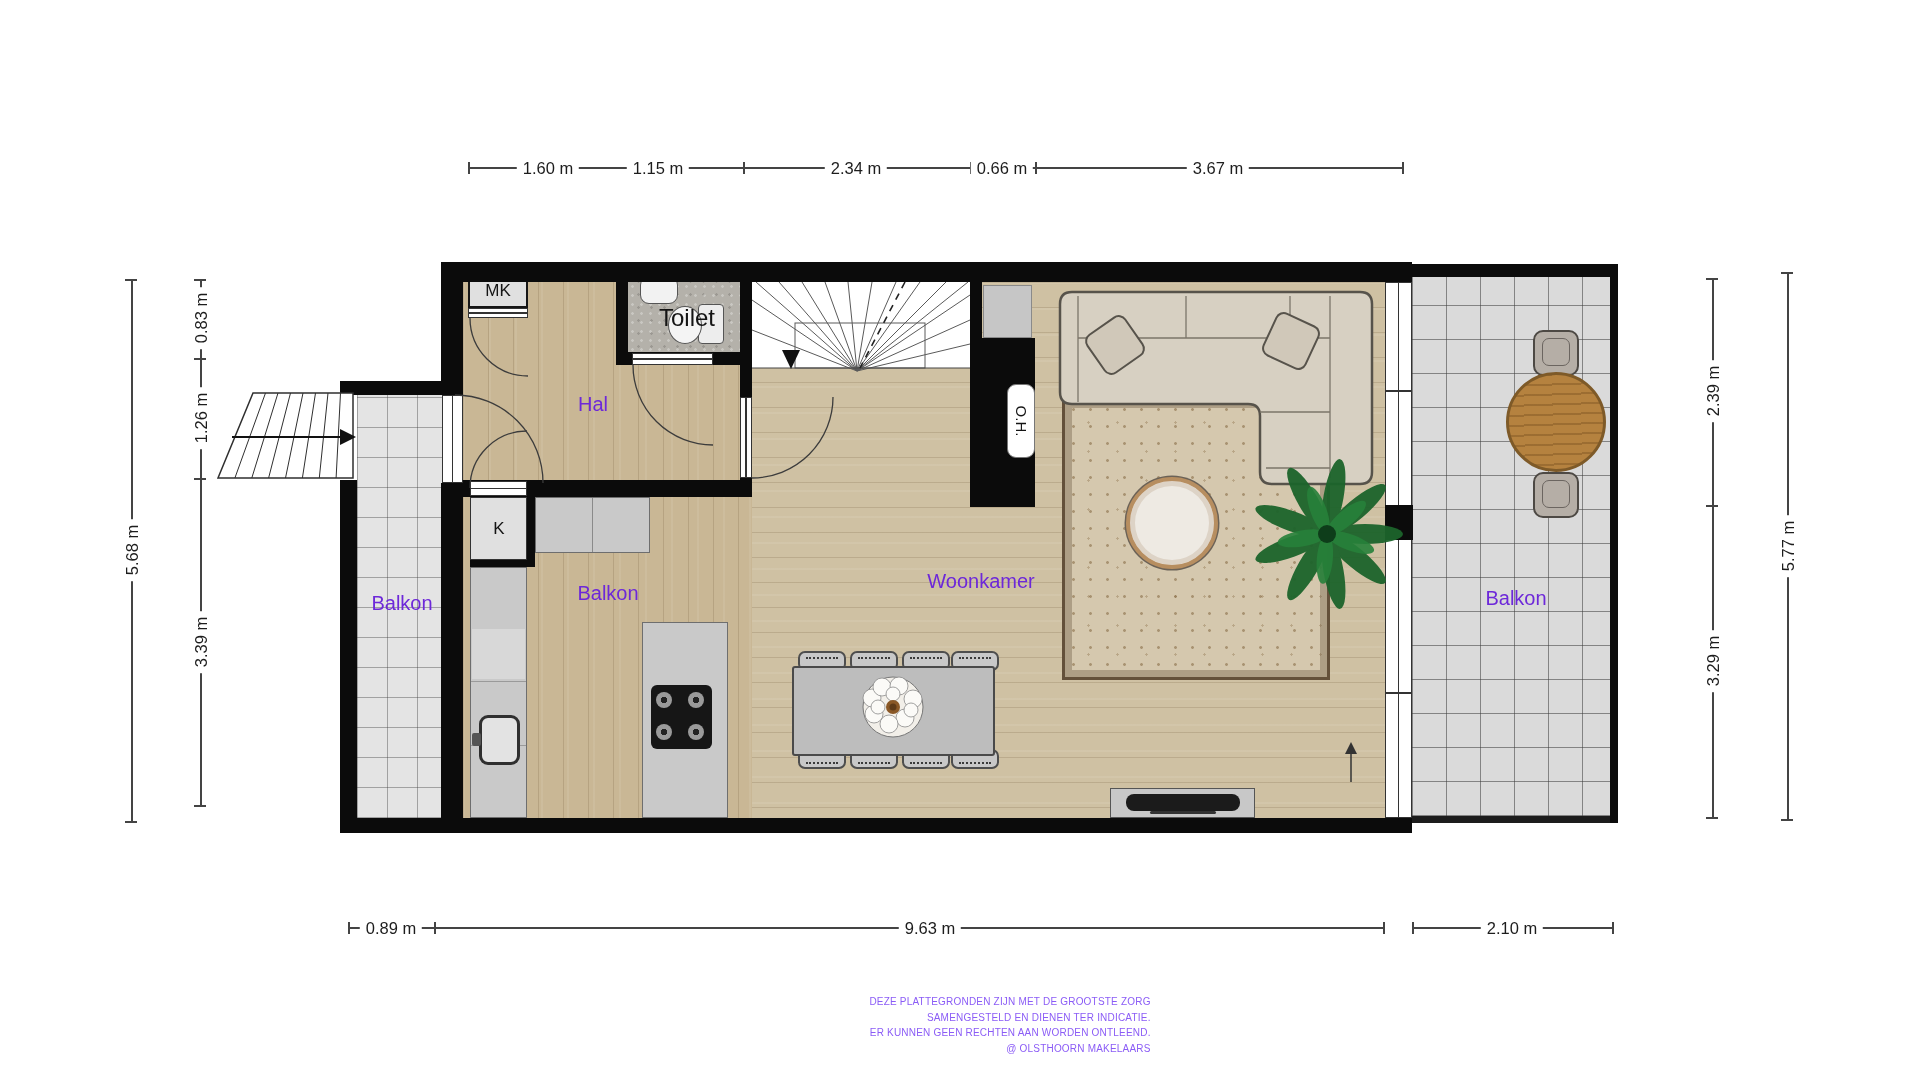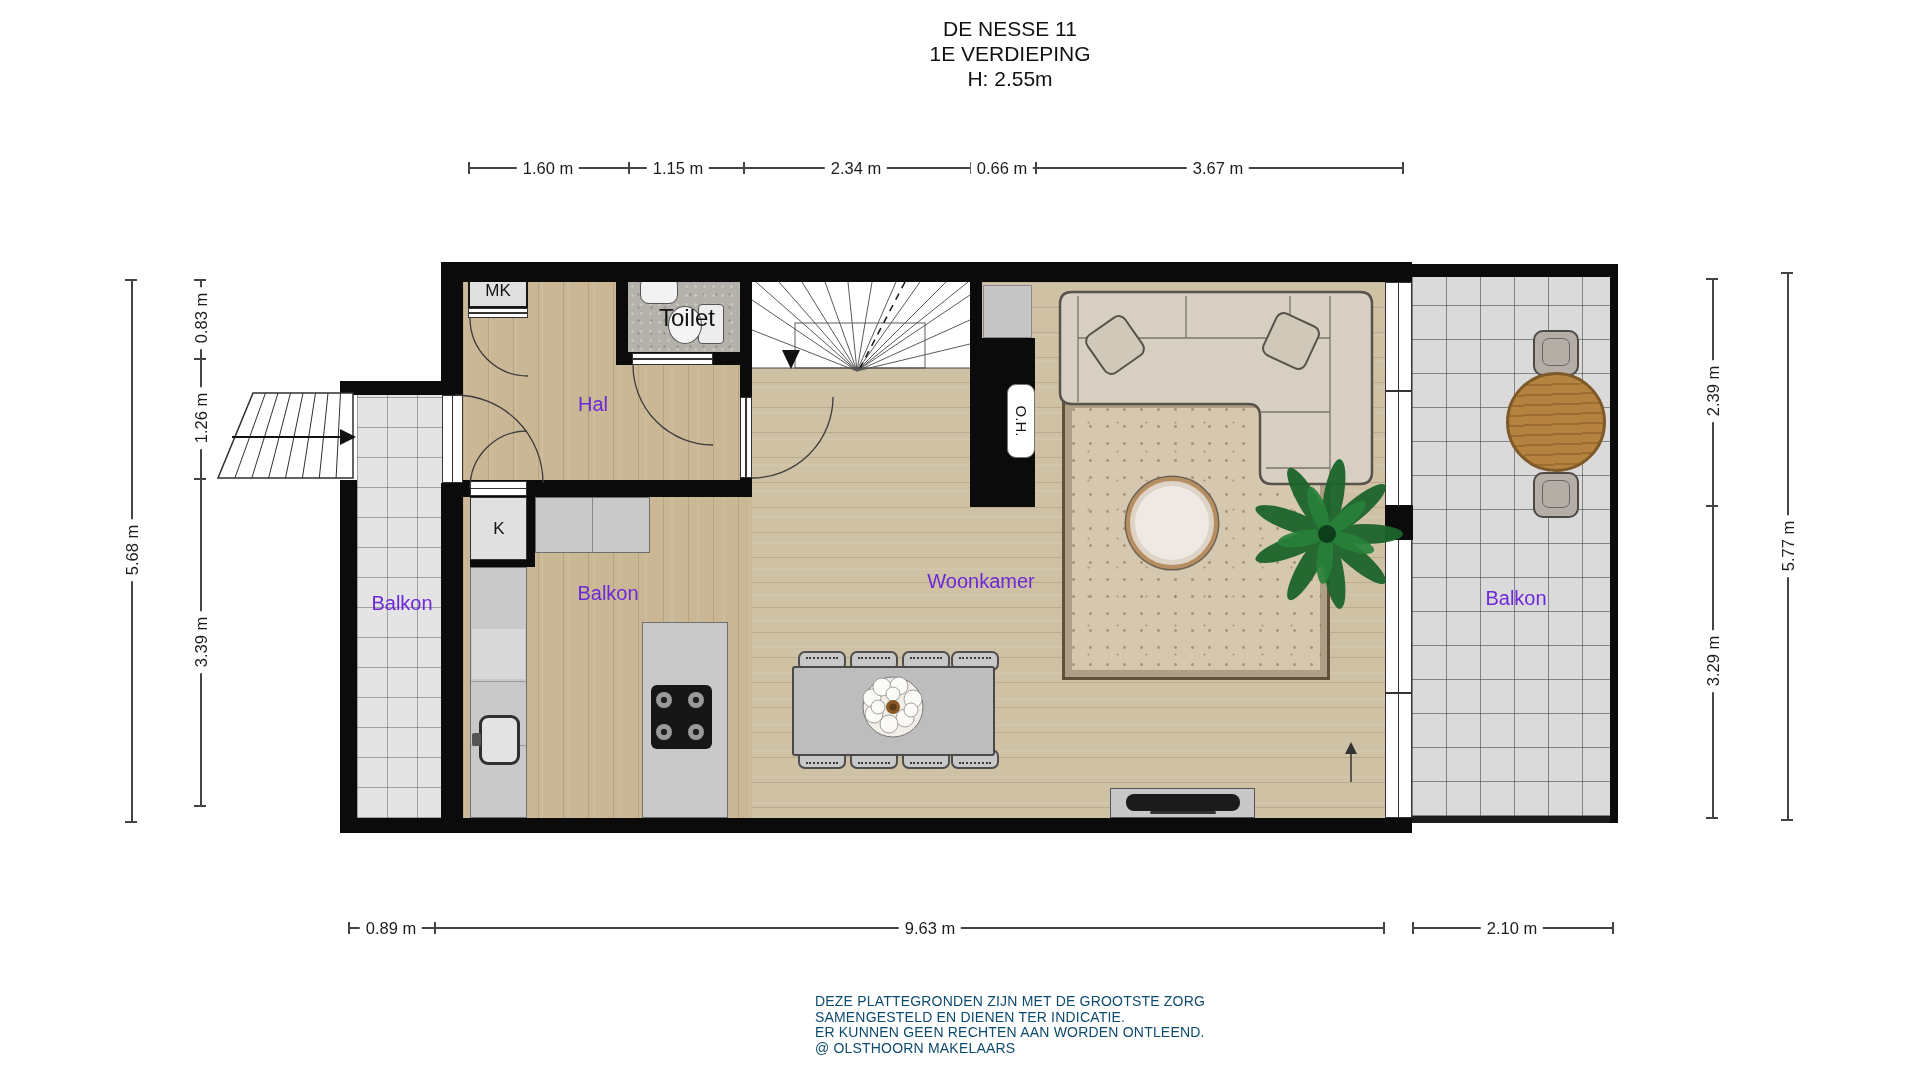--- a/index.html
+++ b/index.html
@@ -47,21 +47,21 @@
   .tick-v{position:absolute;width:1.5px;height:12px;background:#444;}
   .tick-h{position:absolute;height:1.5px;width:12px;background:#444;}
   .dlab{position:absolute;background:#fff;font-size:16.5px;color:#1d1d1d;padding:0 6px;
         white-space:nowrap;transform:translate(-50%,-50%);}
   .dlab.v{transform:translate(-50%,-50%) rotate(-90deg);}
   .rlab{position:absolute;transform:translate(-50%,-50%);font-size:20px;color:#6d28d9;white-space:nowrap;}
   .slab{position:absolute;transform:translate(-50%,-50%);font-size:17px;color:#141414;white-space:nowrap;}
   #title{position:absolute;left:1010px;top:16px;transform:translateX(-50%);
          text-align:center;font-size:21px;line-height:25px;color:#111;}
   #footer{position:absolute;left:1010px;top:994px;transform:translateX(-50%);
-          text-align:left;font-size:14px;line-height:15.5px;color:#0c4a6e;letter-spacing:.2px;}
+          text-align:right;font-size:10px;line-height:15.5px;color:#8b5cf6;letter-spacing:.2px;}
   svg{position:absolute;left:0;top:0;pointer-events:none;}
 </style>
 </head>
 <body>
 
 <div id="plan">
 
   <div class="abs wood-l" style="left:463px;top:282px;width:289px;height:536px;"></div>
   <div class="abs wood-r" style="left:752px;top:282px;width:633px;height:536px;"></div>
   <div class="abs" style="left:752px;top:282px;width:218px;height:86px;background:#fff;"></div>
@@ -254,21 +254,21 @@
   <div class="slab" style="left:1021px;top:421px;font-size:15px;transform:translate(-50%,-50%) rotate(90deg);">O.H.</div>
 
   <div class="dl-h" style="left:468px;top:167px;width:934px;"></div>
   <div class="tick-v" style="left:468px;top:162px;"></div>
   <div class="tick-v" style="left:628px;top:162px;"></div>
   <div class="tick-v" style="left:743px;top:162px;"></div>
   <div class="tick-v" style="left:970px;top:162px;"></div>
   <div class="tick-v" style="left:1035px;top:162px;"></div>
   <div class="tick-v" style="left:1402px;top:162px;"></div>
   <div class="dlab" style="left:548px;top:168px;">1.60 m</div>
-  <div class="dlab" style="left:678px;top:168px;text-align:center;">1.15 m</div>
+  <div class="dlab" style="left:658px;top:168px;text-align:center;">1.15 m</div>
   <div class="dlab" style="left:856px;top:168px;">2.34 m</div>
   <div class="dlab" style="left:1002px;top:168px;">0.66 m</div>
   <div class="dlab" style="left:1218px;top:168px;">3.67 m</div>
 
   <div class="dl-h" style="left:348px;top:927px;width:1035px;"></div>
   <div class="tick-v" style="left:348px;top:922px;"></div>
   <div class="tick-v" style="left:434px;top:922px;"></div>
   <div class="tick-v" style="left:1383px;top:922px;"></div>
   <div class="dlab" style="left:391px;top:928px;">0.89 m</div>
   <div class="dlab" style="left:930px;top:928px;">9.63 m</div>
@@ -294,25 +294,20 @@
   <div class="tick-h" style="left:1706px;top:278px;"></div>
   <div class="tick-h" style="left:1706px;top:505px;"></div>
   <div class="tick-h" style="left:1706px;top:817px;"></div>
   <div class="dlab v" style="left:1713px;top:391px;">2.39 m</div>
   <div class="dlab v" style="left:1713px;top:661px;">3.29 m</div>
   <div class="dl-v" style="left:1787px;top:272px;height:548px;"></div>
   <div class="tick-h" style="left:1781px;top:272px;"></div>
   <div class="tick-h" style="left:1781px;top:819px;"></div>
   <div class="dlab v" style="left:1788px;top:546px;">5.77 m</div>
 
-  <div id="title">
-    <div>DE NESSE 11</div>
-    <div>1E VERDIEPING</div>
-    <div>H: 2.55m</div>
-  </div>
   <div id="footer">
     <div>DEZE PLATTEGRONDEN ZIJN MET DE GROOTSTE ZORG</div>
     <div>SAMENGESTELD EN DIENEN TER INDICATIE.</div>
     <div>ER KUNNEN GEEN RECHTEN AAN WORDEN ONTLEEND.</div>
     <div>@ OLSTHOORN MAKELAARS</div>
   </div>
 
 </div>
 
 </body></html>

